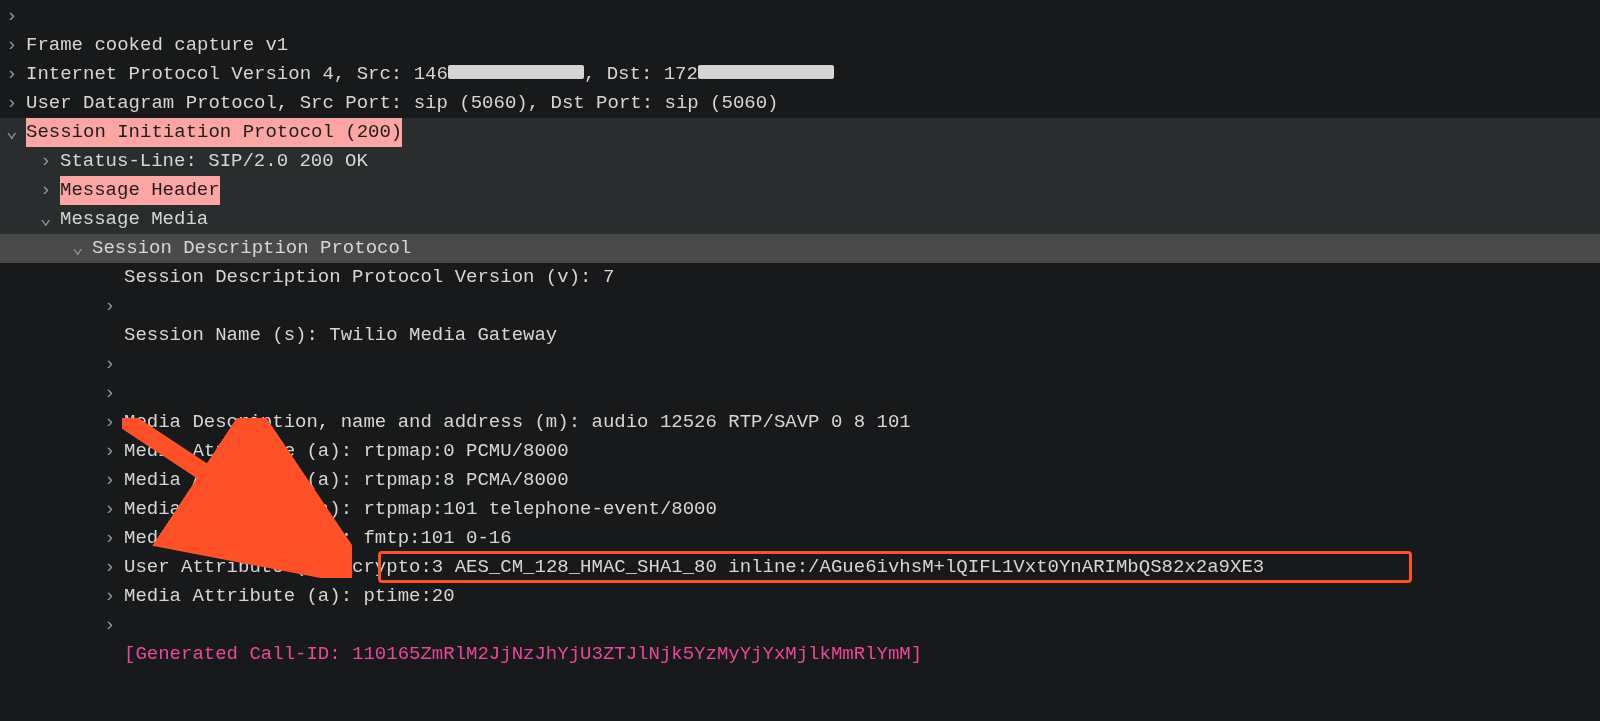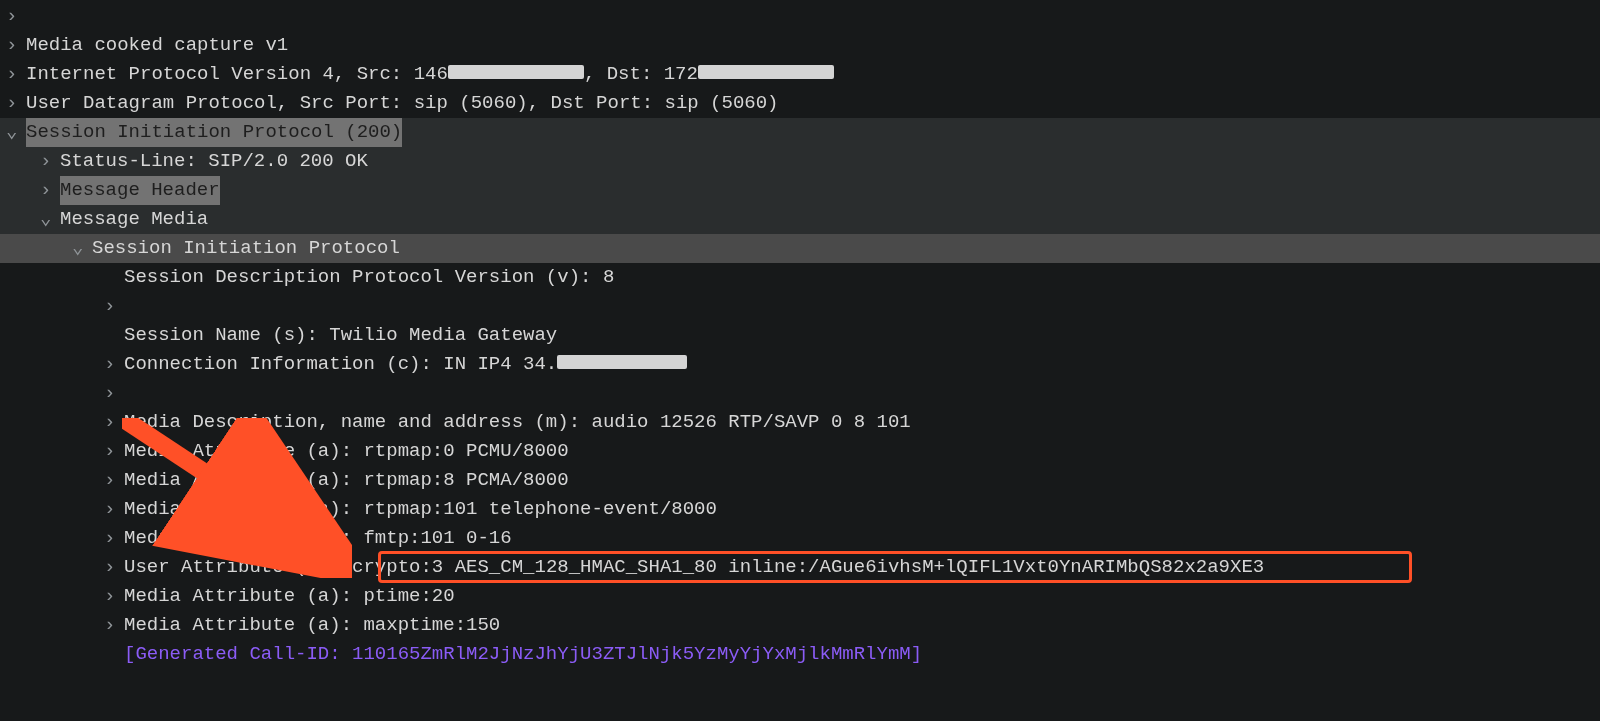--- a/index.html
+++ b/index.html
@@ -14,22 +14,22 @@
   }
   .tree { padding-top: 2px; }
   .row {
     display: flex;
     align-items: flex-start;
     white-space: pre;
     height: 29px;
   }
   .row.sel    { background: #2a2d2e; }
   .row.hi     { background: #4a4a4a; }
-  .txt.teal   { background: #737373; color: #1e1e1e; }
-  .txt.gray   { color: #8b5cf6; }
+  .txt.teal   { background: #fca5a5; color: #1e1e1e; }
+  .txt.gray   { color: #ec4899; }
   .ind { display: inline-block; }
   .arrow {
     width: 20px;
     color: #8f9498;
     display: inline-block;
   }
   .arrow.blank { visibility: hidden; }
   .redact {
     display: inline-block;
     background: #d4d4d4;
@@ -67,21 +67,21 @@
 <div class="tree">
 
   <div class="row">
     <span class="ind" style="width:6px"></span>
     <span class="arrow">›</span>
   </div>
 
   <div class="row">
     <span class="ind" style="width:6px"></span>
     <span class="arrow">›</span>
-    <span class="txt">Media cooked capture v1</span>
+    <span class="txt">Frame cooked capture v1</span>
   </div>
 
   <div class="row">
     <span class="ind" style="width:6px"></span>
     <span class="arrow">›</span>
     <span class="txt"><span>Internet Protocol Version 4, Src: 146</span><span class="redact" style="width:136px"></span><span>, Dst: 172</span><span class="redact" style="width:136px"></span></span>
   </div>
 
   <div class="row">
     <span class="ind" style="width:6px"></span>
@@ -109,44 +109,43 @@
 
   <div class="row sel">
     <span class="ind" style="width:40px"></span>
     <span class="arrow">⌄</span>
     <span class="txt">Message Media</span>
   </div>
 
   <div class="row hi">
     <span class="ind" style="width:72px"></span>
     <span class="arrow">⌄</span>
-    <span class="txt">Session Initiation Protocol</span>
+    <span class="txt">Session Description Protocol</span>
   </div>
 
   <div class="row">
     <span class="ind" style="width:104px"></span>
     <span class="arrow blank">›</span>
-    <span class="txt">Session Description Protocol Version (v): 8</span>
+    <span class="txt">Session Description Protocol Version (v): 7</span>
   </div>
 
   <div class="row">
     <span class="ind" style="width:104px"></span>
     <span class="arrow">›</span>
   </div>
 
   <div class="row">
     <span class="ind" style="width:104px"></span>
     <span class="arrow blank">›</span>
     <span class="txt">Session Name (s): Twilio Media Gateway</span>
   </div>
 
   <div class="row">
     <span class="ind" style="width:104px"></span>
     <span class="arrow">›</span>
-    <span class="txt"><span>Connection Information (c): IN IP4 34.</span><span class="redact" style="width:130px"></span></span>
   </div>
 
   <div class="row">
     <span class="ind" style="width:104px"></span>
     <span class="arrow">›</span>
   </div>
 
   <div class="row">
     <span class="ind" style="width:104px"></span>
     <span class="arrow">›</span>
@@ -185,21 +184,20 @@
 
   <div class="row">
     <span class="ind" style="width:104px"></span>
     <span class="arrow">›</span>
     <span class="txt">Media Attribute (a): ptime:20</span>
   </div>
 
   <div class="row">
     <span class="ind" style="width:104px"></span>
     <span class="arrow">›</span>
-    <span class="txt">Media Attribute (a): maxptime:150</span>
   </div>
 
 
   <div class="row">
     <span class="ind" style="width:104px"></span>
     <span class="arrow blank">›</span>
     <span class="txt gray">[Generated Call-ID: 110165ZmRlM2JjNzJhYjU3ZTJlNjk5YzMyYjYxMjlkMmRlYmM]</span>
   </div>
 
 </div>

